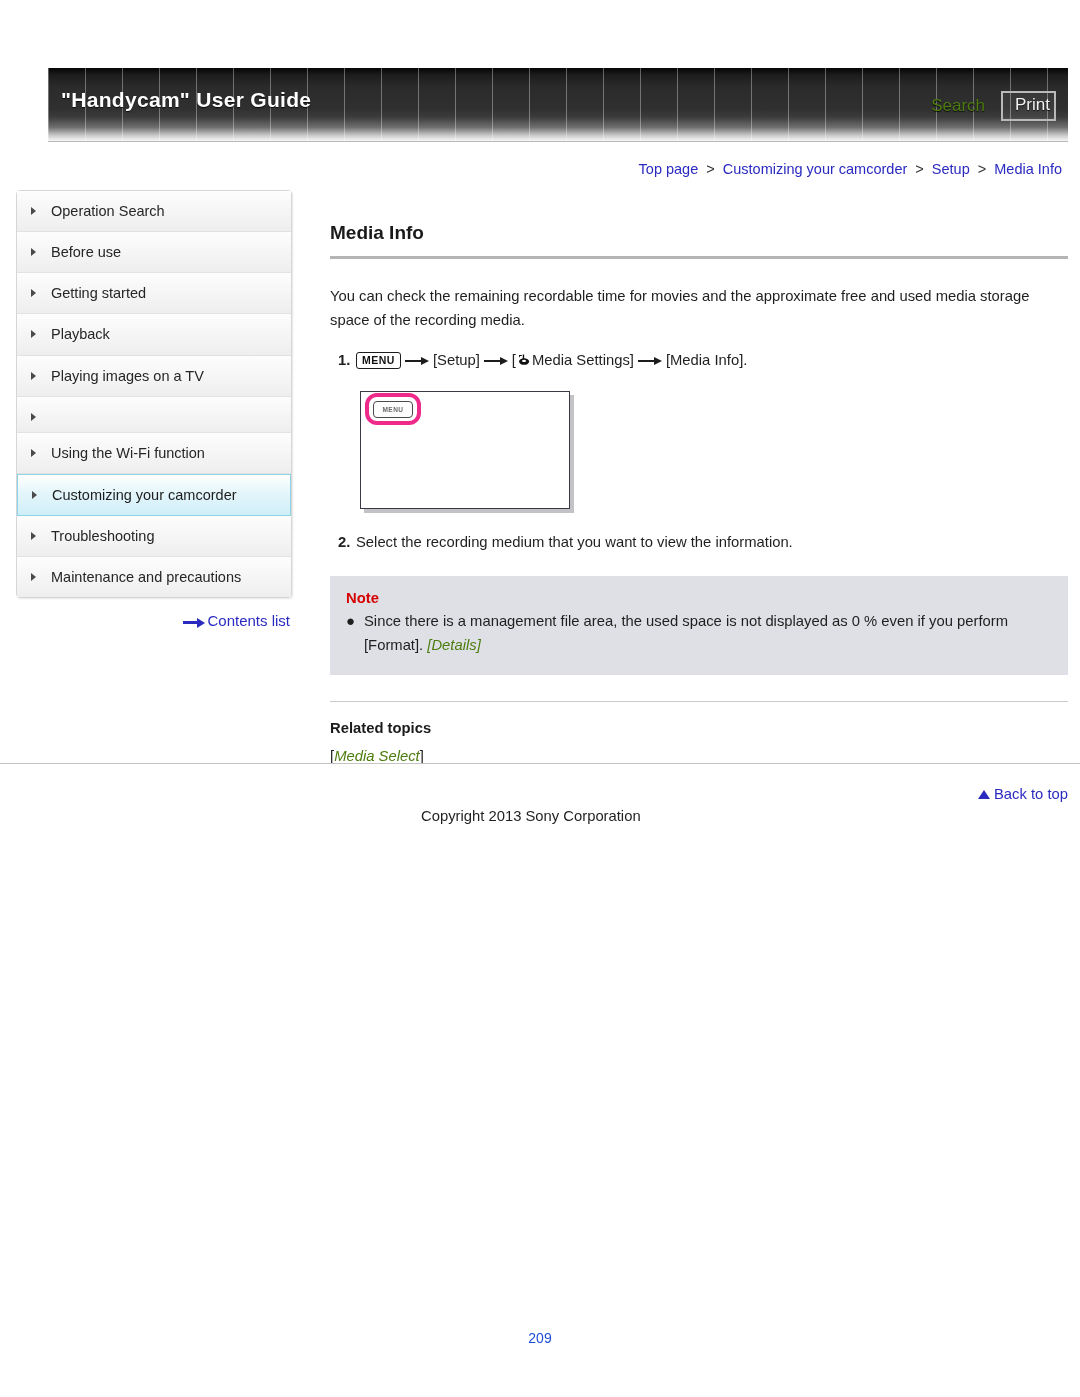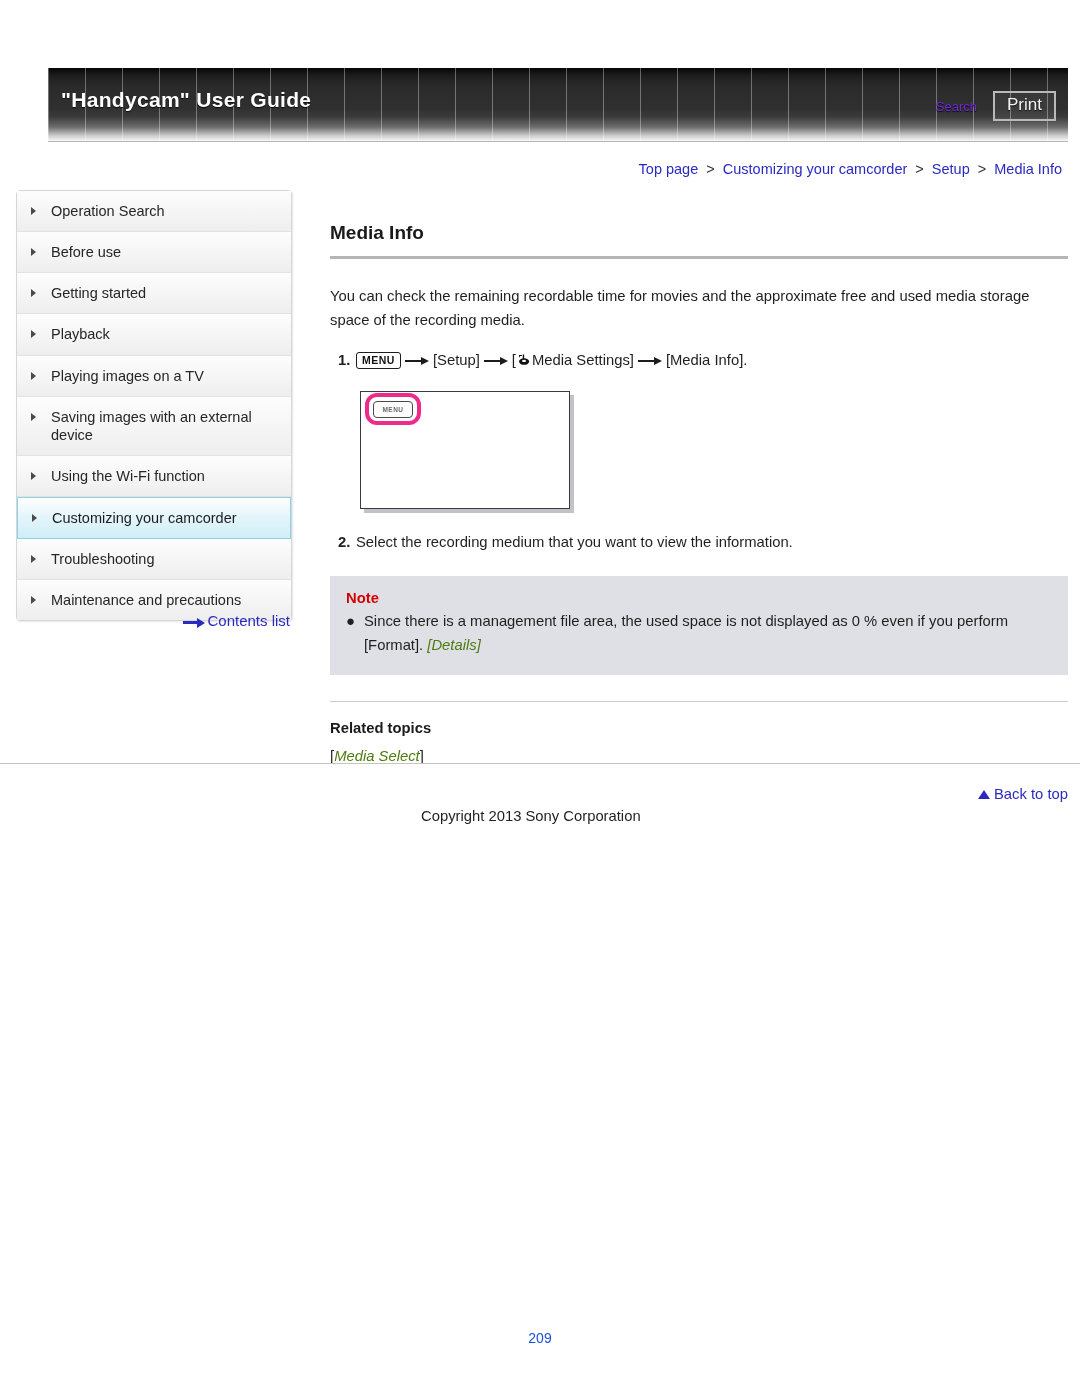--- a/index.html
+++ b/index.html
@@ -58,30 +58,30 @@
   .header-tools {
     position: absolute;
     right: 12px;
     top: 23px;
     display: flex;
     align-items: center;
     gap: 16px;
     z-index: 2;
   }
   .search-link {
-    font-size: 13px;
-    color: #6d28d9;
+    font-size: 17px;
+    color: #4d7c0f;
     text-shadow: 0 1px 1px rgba(0,0,0,0.8);
     cursor: pointer;
   }
   .print-btn {
     font-size: 17px;
     color: #f2f2f2;
     border: 2px solid #b9b9b9;
-    padding: 2px 12px 4px 12px;
+    padding: 2px 4px 4px 12px;
     background: rgba(255,255,255,0.06);
     cursor: pointer;
     text-shadow: 0 1px 1px rgba(0,0,0,0.8);
   }
   .header-rule {
     position: absolute;
     left: 48px;
     top: 141px;
     width: 1020px;
     height: 1px;
@@ -427,21 +427,20 @@
   <div class="nav-item">
     <span class="bullet"></span>
     <span class="label">Playback</span>
   </div>
   <div class="nav-item">
     <span class="bullet"></span>
     <span class="label">Playing images on a TV</span>
   </div>
   <div class="nav-item">
     <span class="bullet"></span>
-    <span class="label">Saving images with an external device</span>
   </div>
   <div class="nav-item">
     <span class="bullet"></span>
     <span class="label">Using the Wi-Fi function</span>
   </div>
   <div class="nav-item active">
     <span class="bullet"></span>
     <span class="label">Customizing your camcorder</span>
   </div>
   <div class="nav-item">

